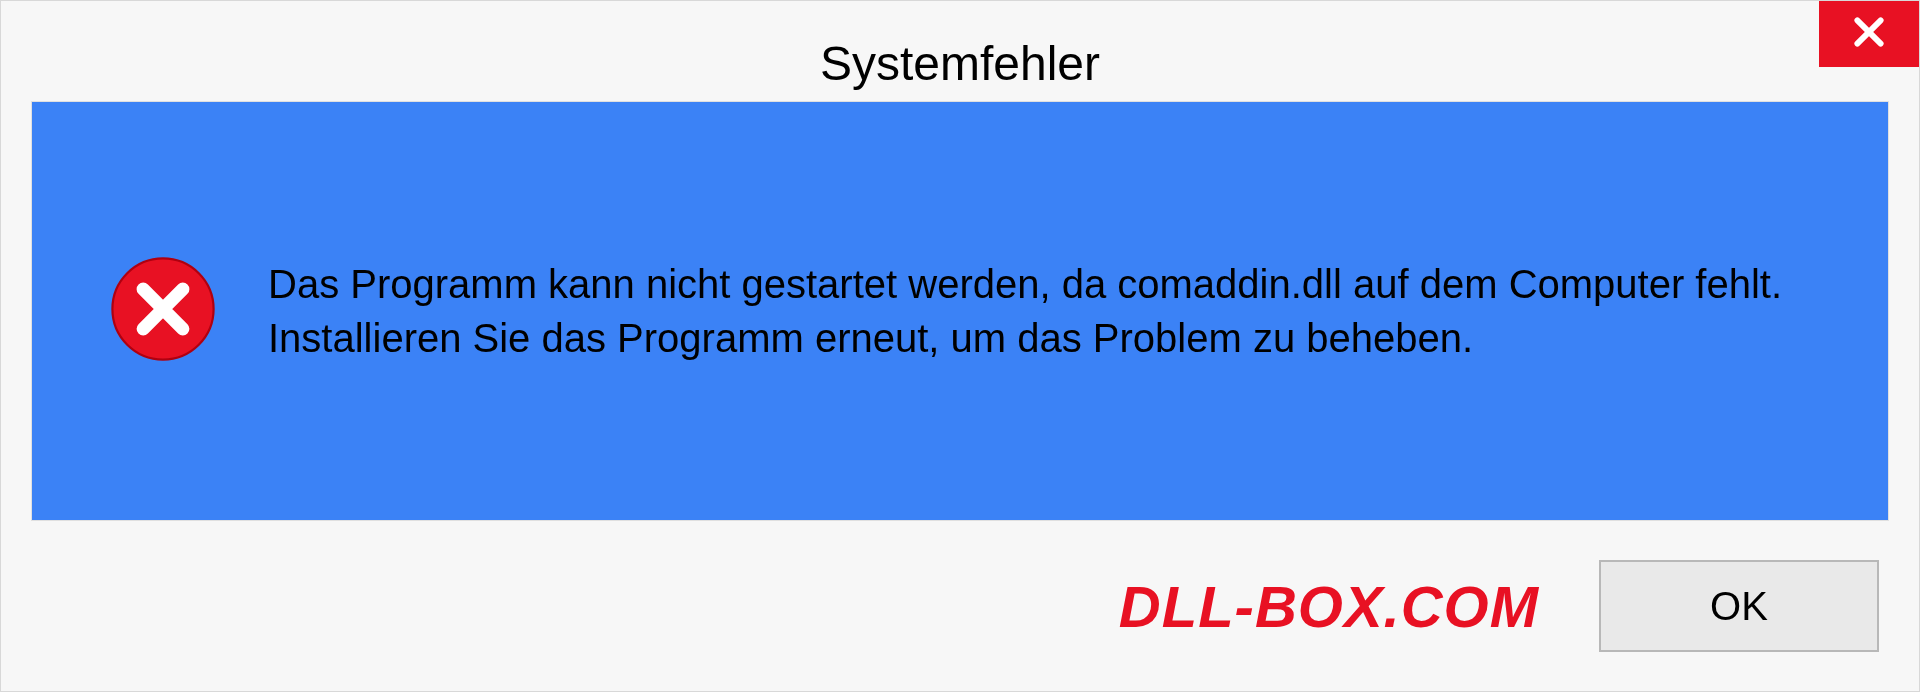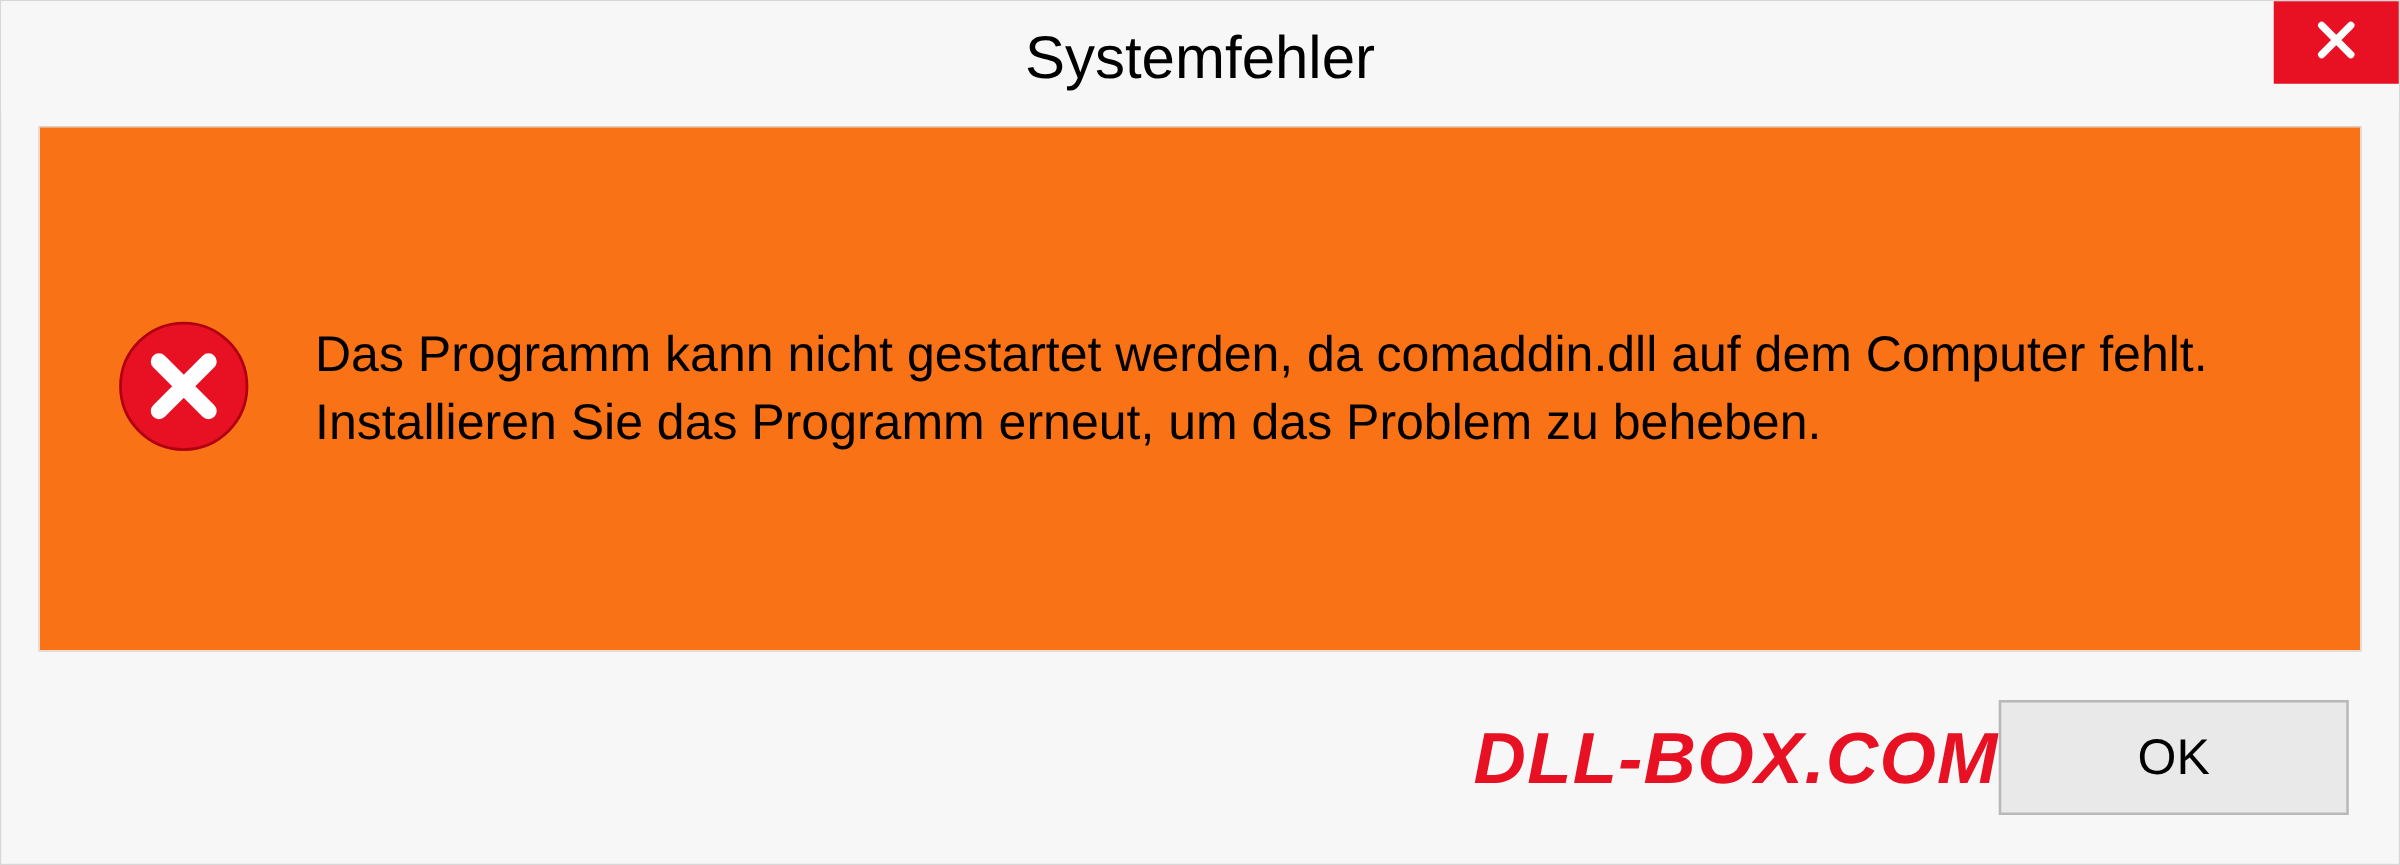--- a/index.html
+++ b/index.html
@@ -19,21 +19,21 @@
       height: 100%;
       background: #f7f7f7;
       border: 1px solid #d8d8d8;
       position: relative;
       display: flex;
       flex-direction: column;
     }
     .titlebar {
       height: 90px;
       display: flex;
-      align-items: center;
+      align-items: flex-end;
       justify-content: center;
       position: relative;
       background: #f7f7f7;
     }
     .title-text {
       font-size: 48px;
       color: #000;
       font-weight: 400;
     }
     .close-btn {
@@ -47,26 +47,26 @@
       align-items: center;
       justify-content: center;
       cursor: pointer;
     }
     .close-btn svg {
       width: 40px;
       height: 40px;
     }
     .content-box {
       margin: 10px 30px 30px 30px;
-      background: #f97316;
+      background: #3b82f6;
       border: 1px solid #e0e0e0;
       flex: 1;
       display: flex;
       align-items: center;
-      padding: 40px 60px;
+      padding: 40px 76px;
       gap: 50px;
     }
     .error-icon-wrap {
       flex-shrink: 0;
     }
     .error-icon-wrap svg {
       width: 110px;
       height: 110px;
     }
     .message-text {
@@ -74,20 +74,21 @@
       line-height: 1.35;
       color: #000;
       font-weight: 400;
     }
     .footer {
       height: 140px;
       display: flex;
       align-items: center;
       justify-content: flex-end;
       padding: 0 40px 30px 40px;
+      gap: 60px;
       position: relative;
     }
     .watermark {
       font-size: 58px;
       font-weight: 900;
       color: #e81123;
       font-family: Arial, sans-serif;
       letter-spacing: 1px;
       font-style: italic;
     }

